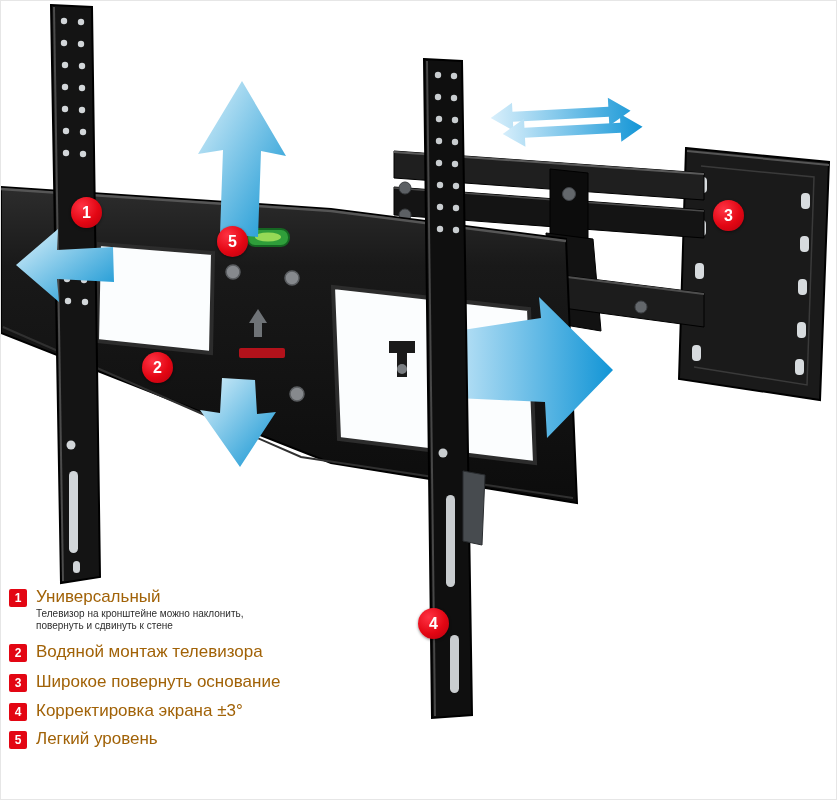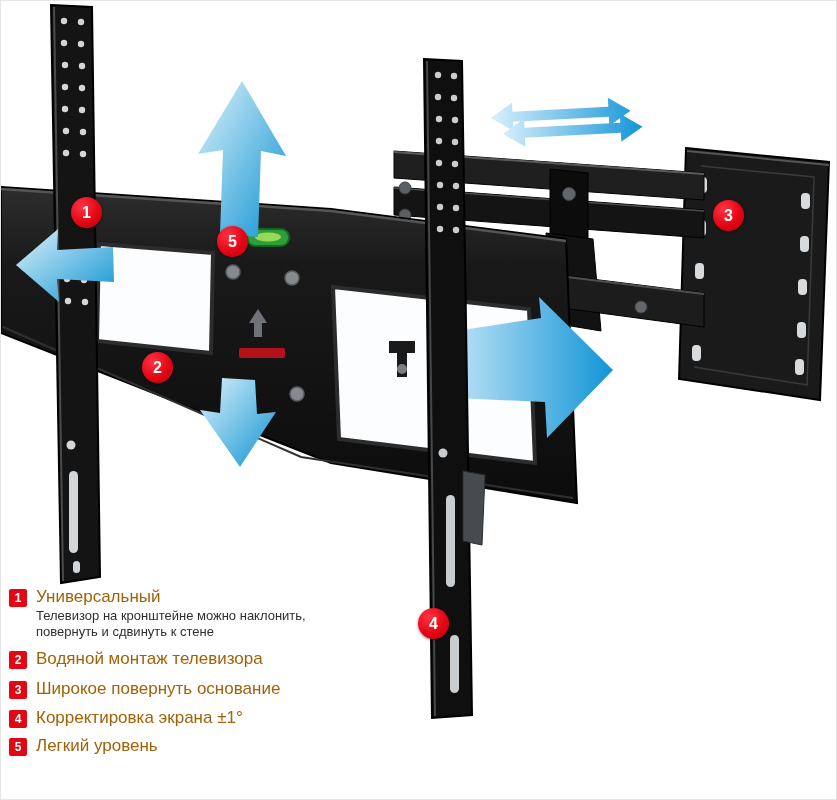--- a/index.html
+++ b/index.html
@@ -23,21 +23,21 @@
   }
   .legend-item { display: flex; gap: 9px; }
   .legend-item.gap-lg { margin-bottom: 10px; }
   .legend-item.gap-sm { margin-bottom: 8px; }
   .legend-num {
     width: 18px; height: 18px; flex: 0 0 18px; margin-top: 2px;
     background: #e30613; color: #fff; font-size: 12px; font-weight: bold;
     display: flex; align-items: center; justify-content: center; border-radius: 2px;
   }
   .legend-title { font-size: 17px; color: #a16207; line-height: 1.2; }
-  .legend-desc { font-size: 13px; color: #2e2e2e; line-height: 1.18; white-space: pre-line; margin-top: 1px; }
+  .legend-desc { font-size: 10px; color: #2e2e2e; line-height: 1.18; white-space: pre-line; margin-top: 1px; }
 </style>
 </head>
 <body>
 
 <div class="stage">
 
   <svg width="837" height="800" viewBox="0 0 837 800">
     <defs>
       <linearGradient id="arrD" x1="0" y1="0" x2="1" y2="1">
         <stop offset="0" stop-color="#ddf2fb"></stop>
@@ -212,21 +212,21 @@
     </div>
     <div class="legend-item gap-sm">
       <div class="legend-num">3</div>
       <div>
         <div class="legend-title">Широкое повернуть основание</div>
       </div>
     </div>
     <div class="legend-item gap-sm">
       <div class="legend-num">4</div>
       <div>
-        <div class="legend-title">Корректировка экрана ±1°</div>
+        <div class="legend-title">Корректировка экрана ±3°</div>
       </div>
     </div>
     <div class="legend-item">
       <div class="legend-num">5</div>
       <div>
         <div class="legend-title">Легкий уровень</div>
       </div>
     </div>
   </div>
 

